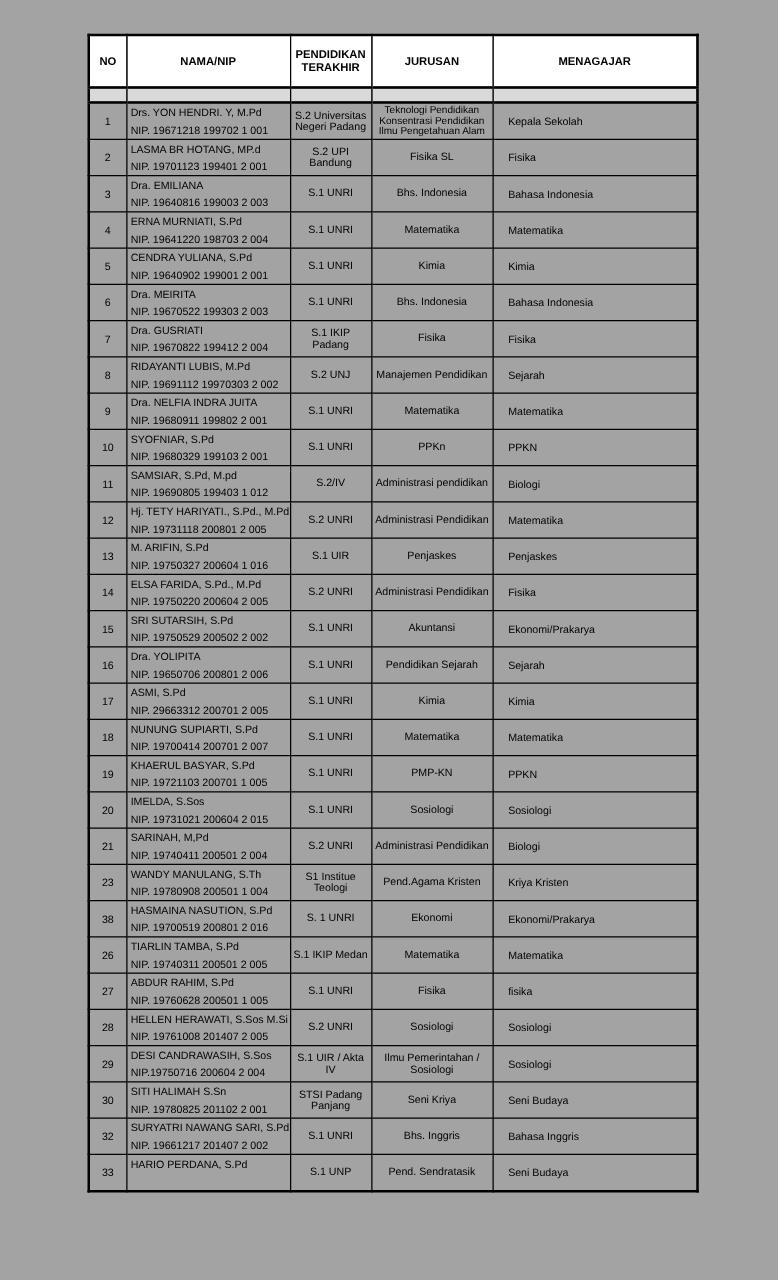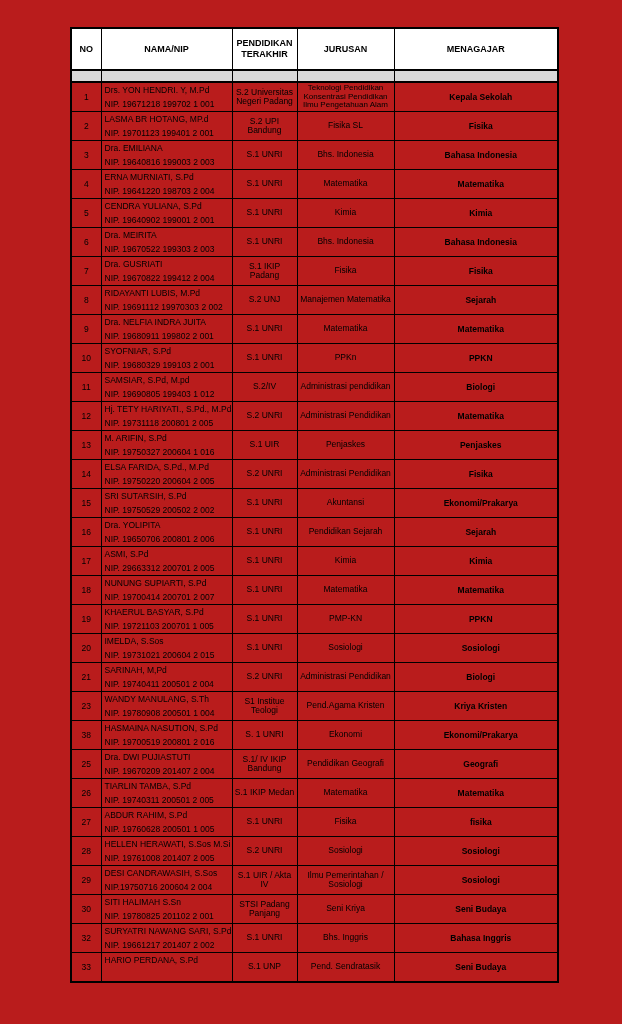--- a/index.html
+++ b/index.html
@@ -5,21 +5,21 @@
   html, body {
     margin: 0;
     padding: 0;
     background: #ffffff;
     font-family: "Liberation Sans", sans-serif;
   }
   .page {
     position: relative;
     width: 622px;
     height: 1024px;
-    background: #b91c1c;
+    background: #a3a3a3;
     overflow: hidden;
   }
   .sheet {
     position: absolute;
     left: 70px;
     top: 27px;
   }
   table.roster {
     border-collapse: collapse;
     width: 487px;
@@ -66,21 +66,21 @@
     height: 24px;
     padding: 1px 0;
   }
   .nama-line, .nip-line { line-height: 10px; white-space: nowrap; }
   td.c-pend, td.c-jur {
     text-align: center;
     line-height: 9.5px;
     padding: 0 2px;
   }
   td.c-jur.tight { font-size: 8px; line-height: 8.5px; margin-left: 13px; }
-  td.c-meng { text-align: center; padding-left: 12px; line-height: 10px; font-weight: bold; }
+  td.c-meng { text-align: left; padding-left: 12px; line-height: 10px; }
 </style>
 </head>
 <body>
 
 <div class="page">
   <div class="sheet">
     <table class="roster">
       <colgroup>
         <col style="width:30px">
         <col style="width:131px">
@@ -191,21 +191,21 @@
           </tr>
           <tr>
             <td class="c-no">8</td>
             <td class="c-nama">
               <div class="nama-wrap">
                 <div class="nama-line">RIDAYANTI LUBIS, M.Pd</div>
                 <div class="nip-line">NIP. 19691112 19970303 2 002</div>
               </div>
             </td>
             <td class="c-pend">S.2 UNJ</td>
-            <td class="c-jur">Manajemen Matematika</td>
+            <td class="c-jur">Manajemen Pendidikan</td>
             <td class="c-meng">Sejarah</td>
           </tr>
           <tr>
             <td class="c-no">9</td>
             <td class="c-nama">
               <div class="nama-wrap">
                 <div class="nama-line">Dra. NELFIA INDRA JUITA</div>
                 <div class="nip-line">NIP. 19680911 199802 2 001</div>
               </div>
             </td>
@@ -373,32 +373,20 @@
             <td class="c-no">38</td>
             <td class="c-nama">
               <div class="nama-wrap">
                 <div class="nama-line">HASMAINA NASUTION, S.Pd</div>
                 <div class="nip-line">NIP. 19700519 200801 2 016</div>
               </div>
             </td>
             <td class="c-pend">S. 1 UNRI</td>
             <td class="c-jur">Ekonomi</td>
             <td class="c-meng">Ekonomi/Prakarya</td>
-          </tr>
-          <tr>
-            <td class="c-no">25</td>
-            <td class="c-nama">
-              <div class="nama-wrap">
-                <div class="nama-line">Dra. DWI PUJIASTUTI</div>
-                <div class="nip-line">NIP. 19670209 201407 2 004</div>
-              </div>
-            </td>
-            <td class="c-pend">S.1/ IV IKIP Bandung</td>
-            <td class="c-jur">Pendidikan Geografi</td>
-            <td class="c-meng">Geografi</td>
           </tr>
           <tr>
             <td class="c-no">26</td>
             <td class="c-nama">
               <div class="nama-wrap">
                 <div class="nama-line">TIARLIN TAMBA, S.Pd</div>
                 <div class="nip-line">NIP. 19740311 200501 2 005</div>
               </div>
             </td>
             <td class="c-pend">S.1 IKIP Medan</td>

